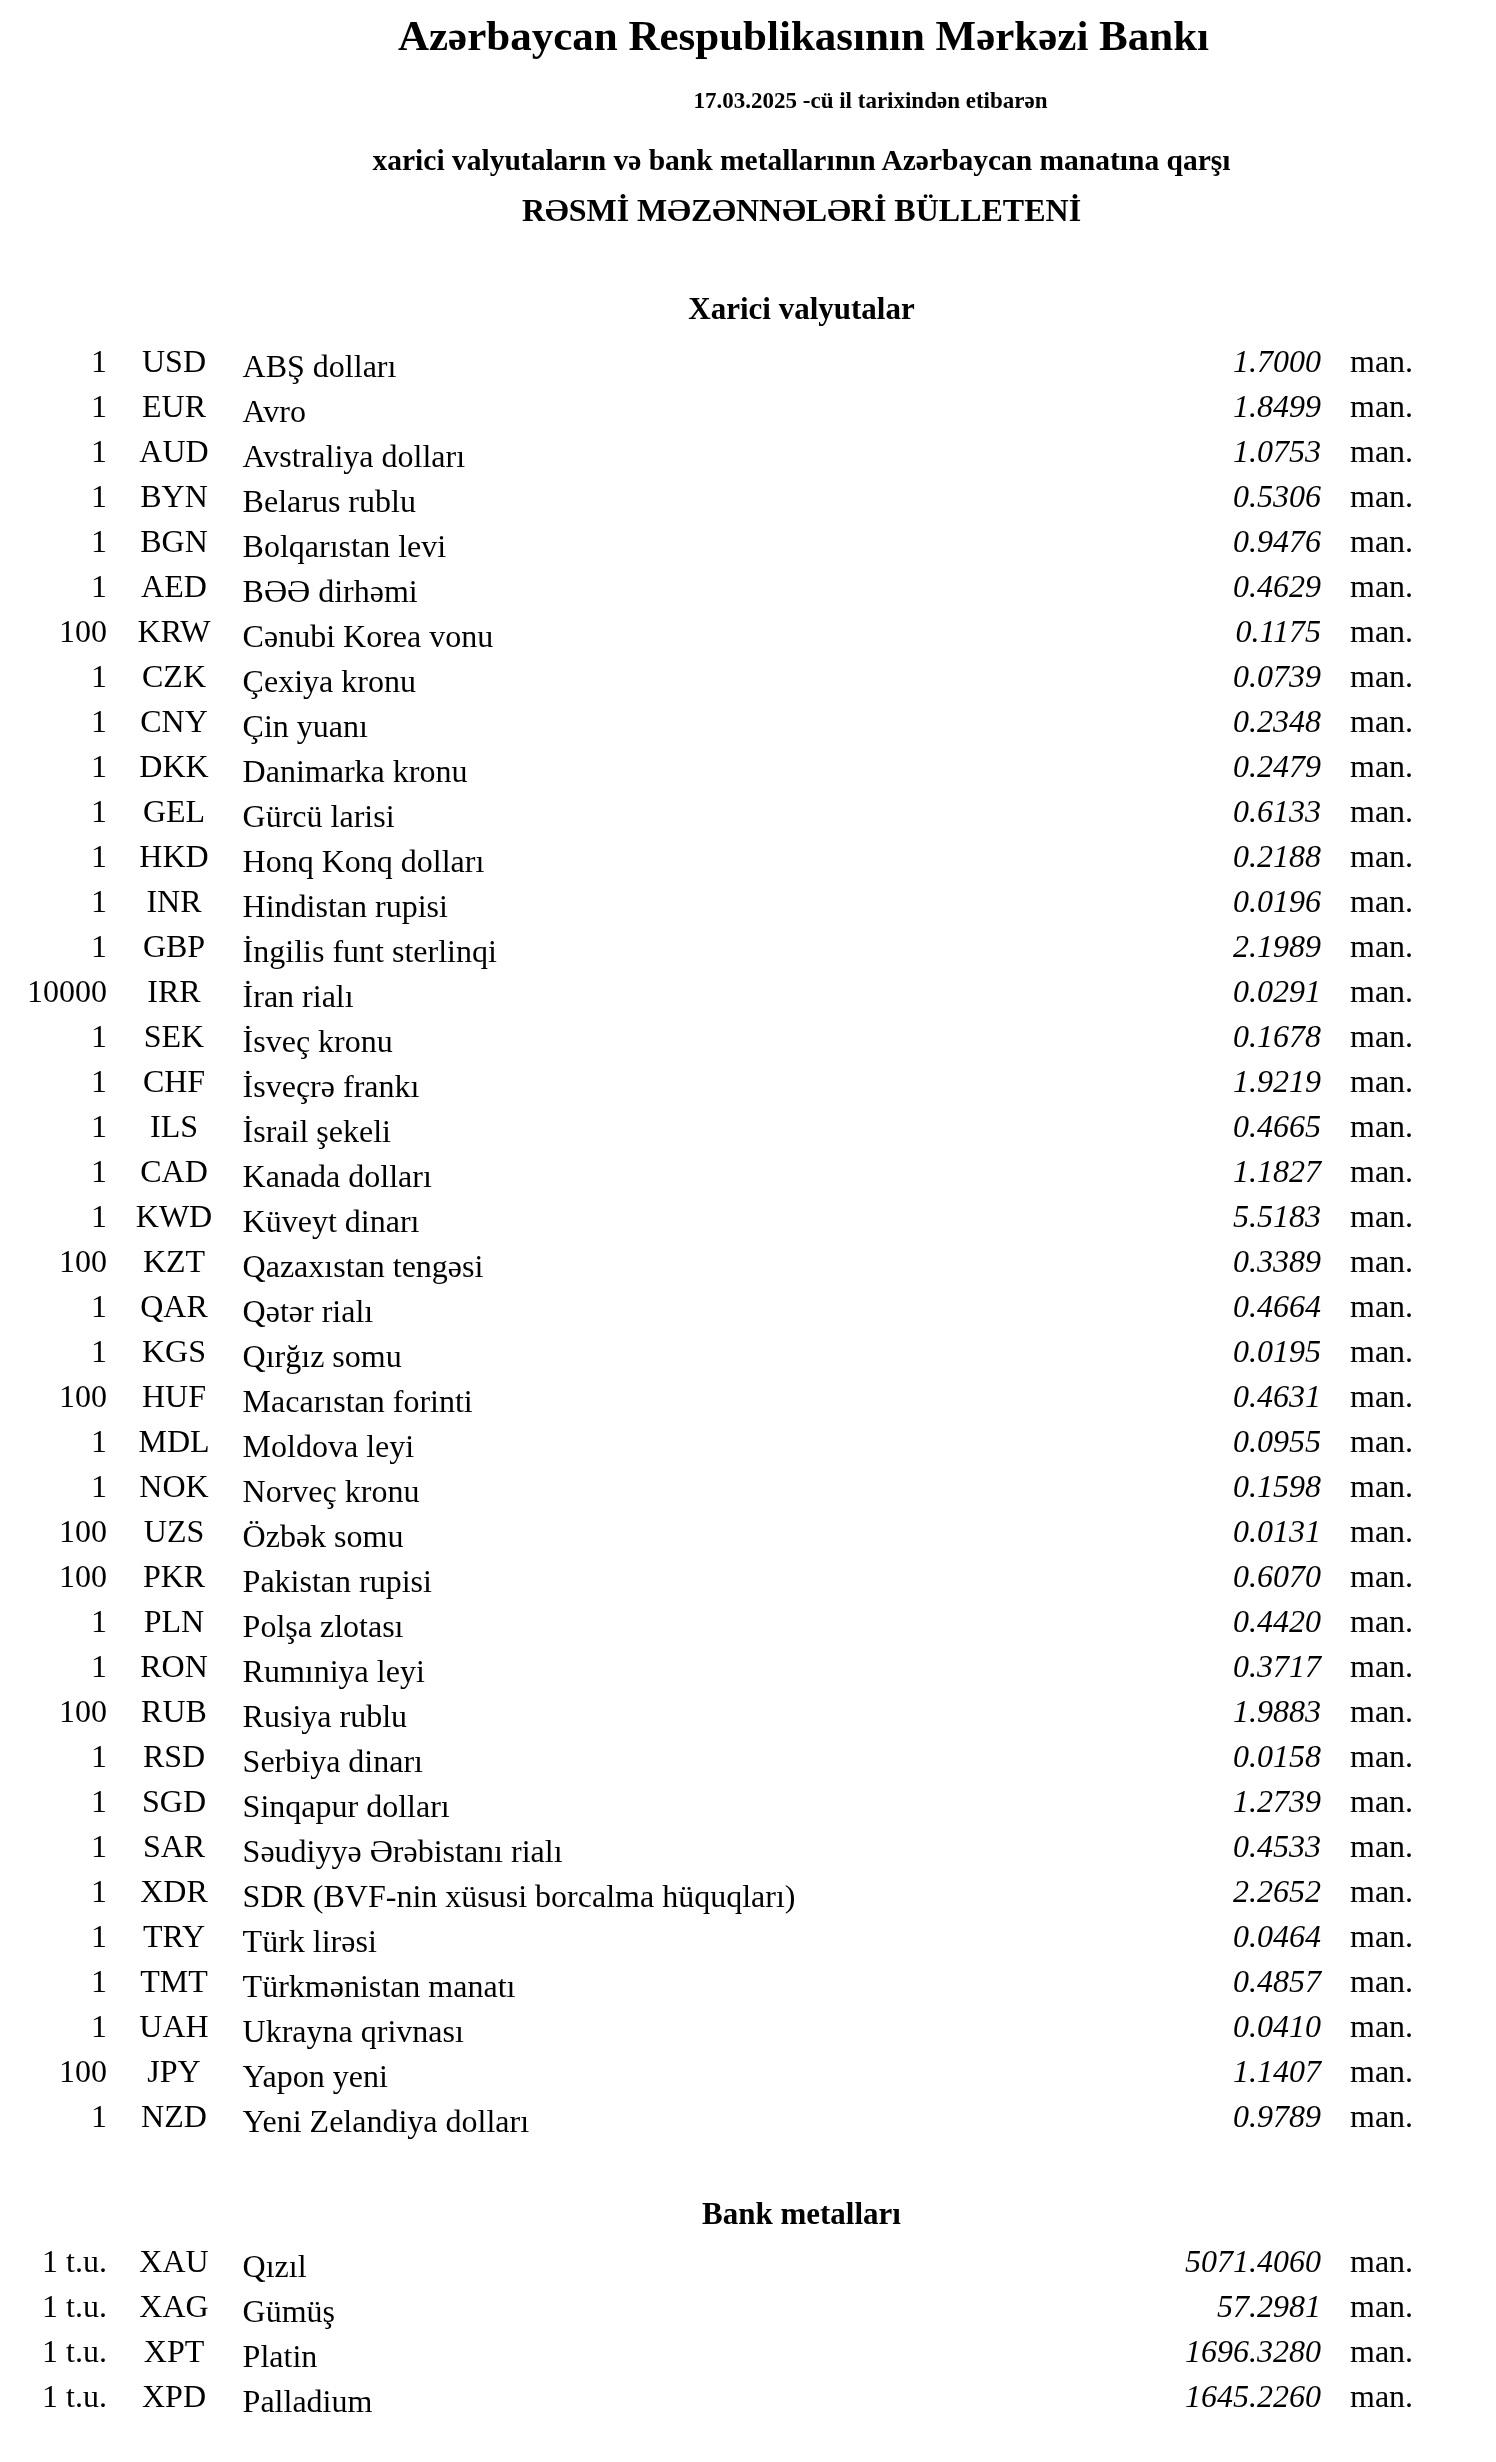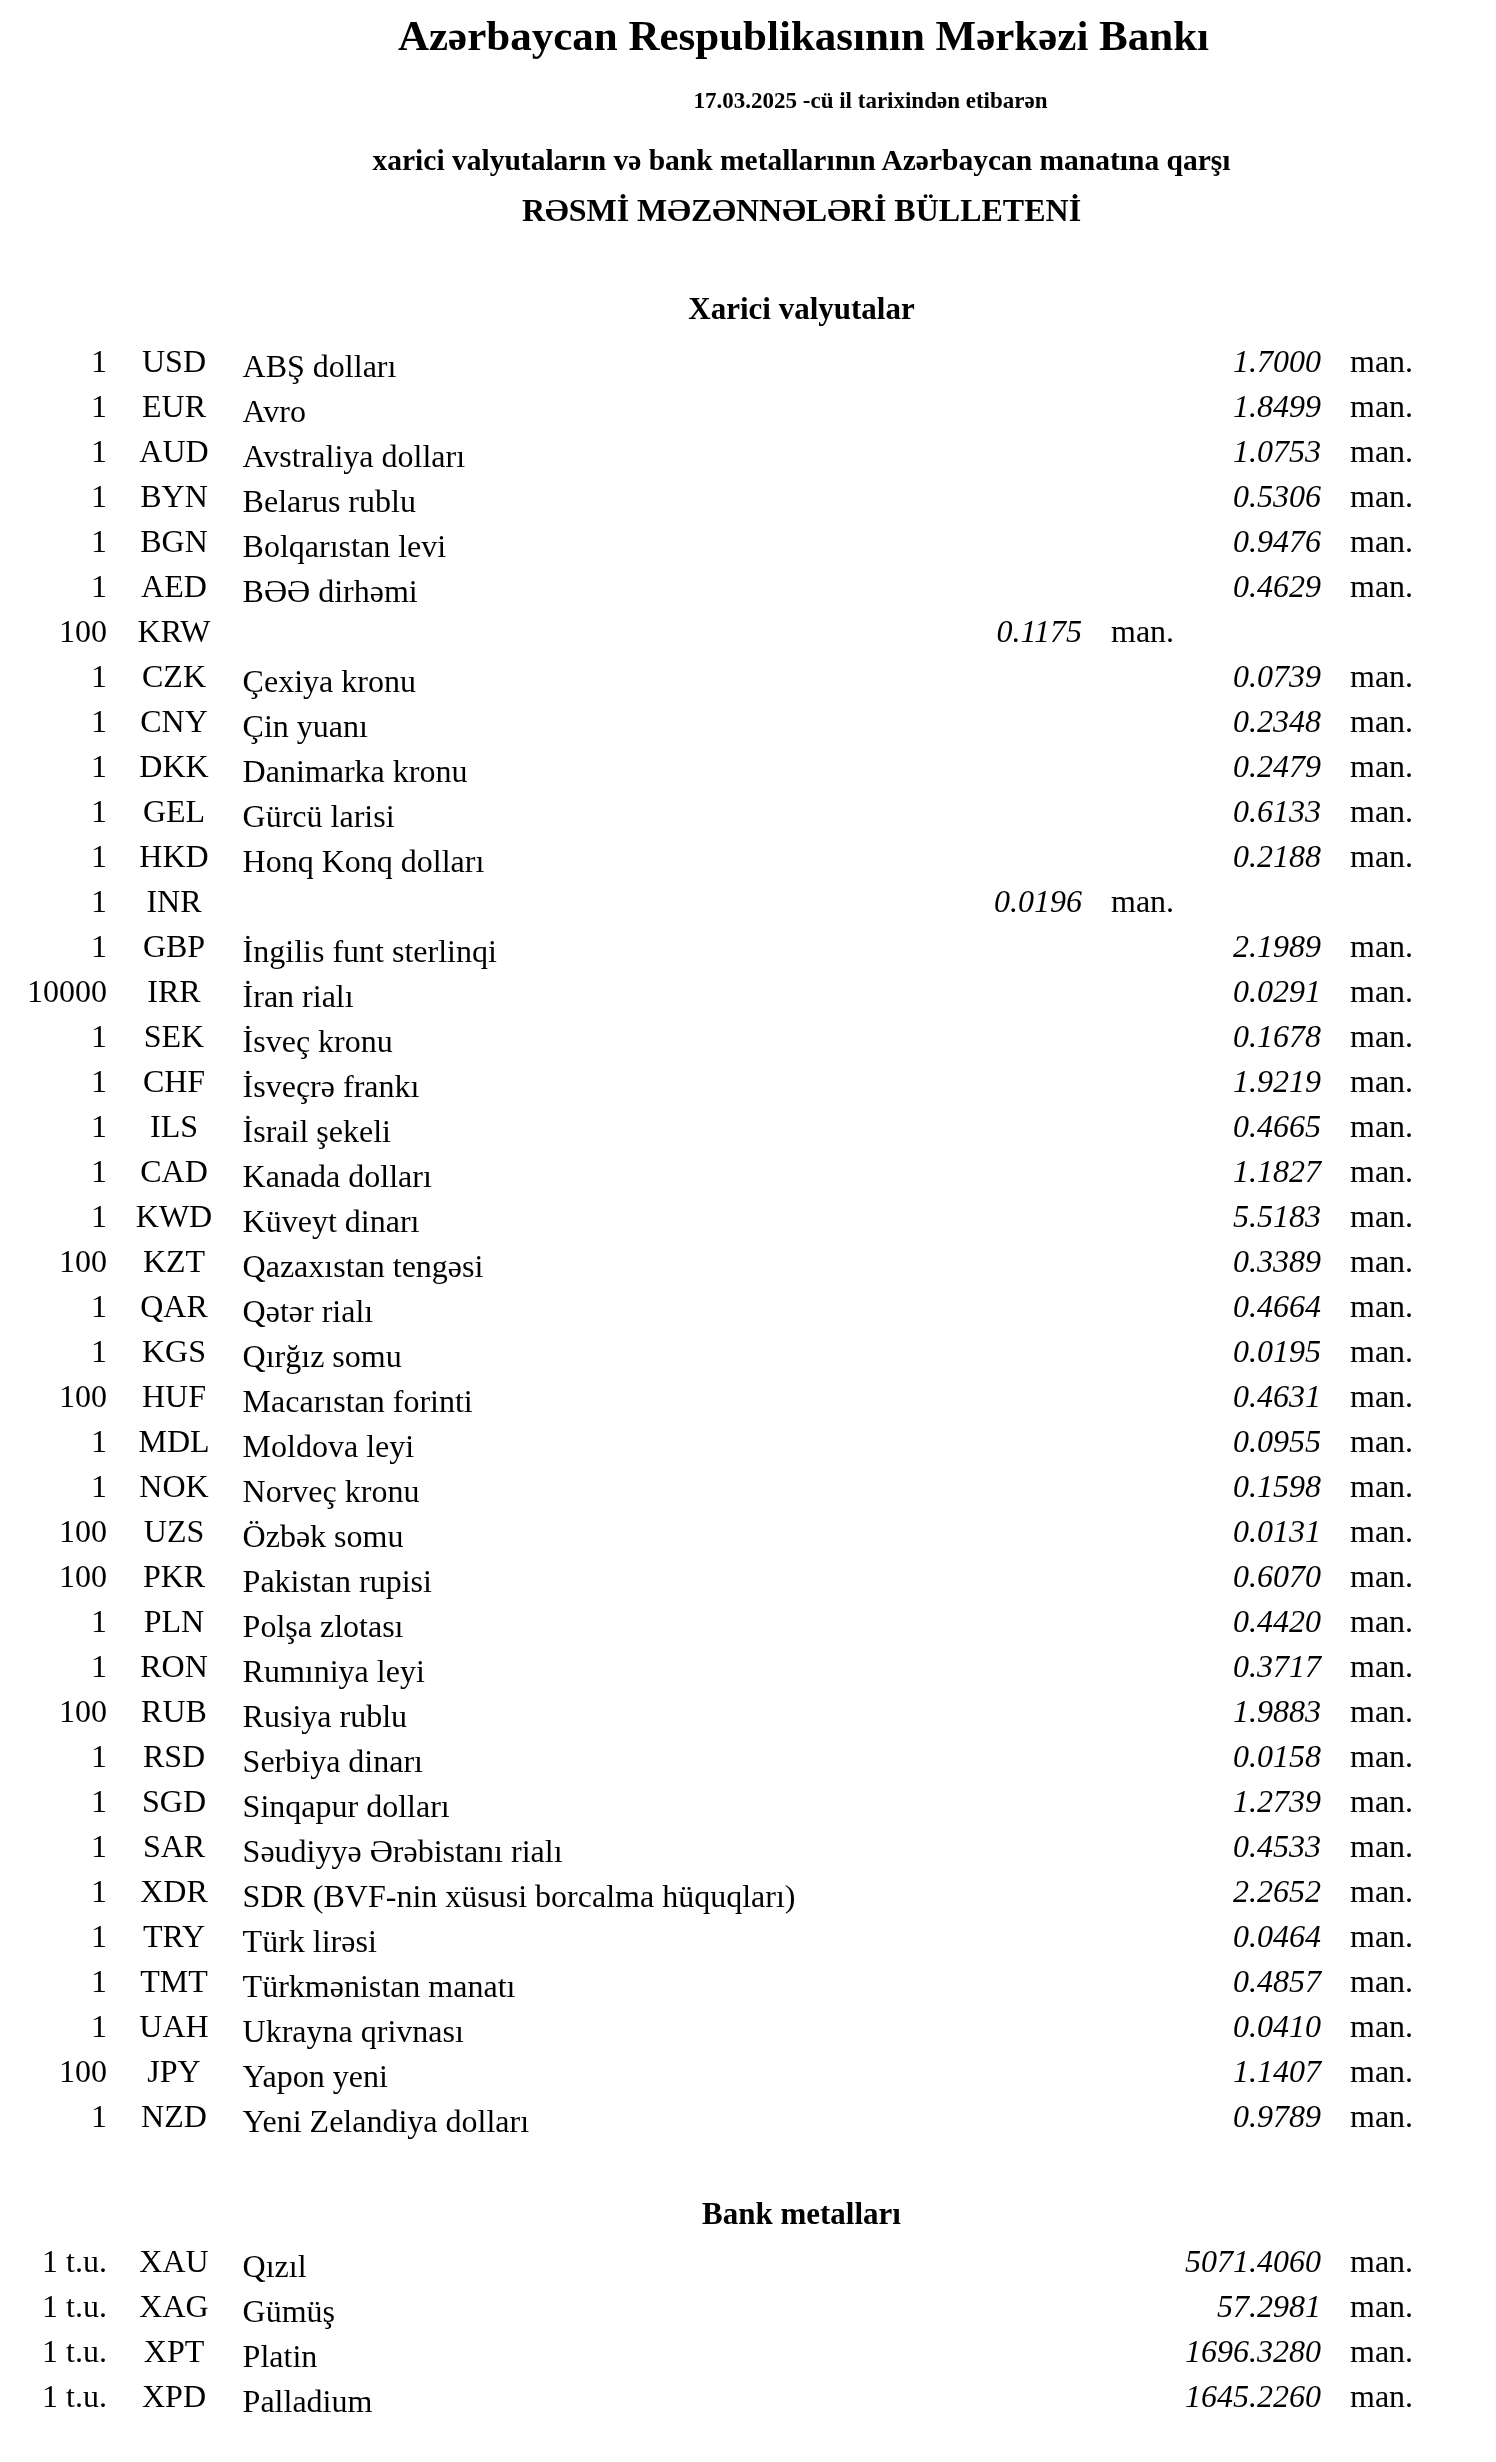--- a/index.html
+++ b/index.html
@@ -106,20 +106,21 @@
       <div class="row">
         <div class="cell qty">1</div>
         <div class="cell code">AED</div>
         <div class="cell name">BƏƏ dirhəmi</div>
         <div class="cell rate">0.4629</div>
         <div class="cell unit">man.</div>
       </div>
       <div class="row">
         <div class="cell qty">100</div>
         <div class="cell code">KRW</div>
+        <div class="cell name">Cənubi Korea vonu</div>
         <div class="cell rate">0.1175</div>
         <div class="cell unit">man.</div>
       </div>
       <div class="row">
         <div class="cell qty">1</div>
         <div class="cell code">CZK</div>
         <div class="cell name">Çexiya kronu</div>
         <div class="cell rate">0.0739</div>
         <div class="cell unit">man.</div>
       </div>
@@ -147,20 +148,21 @@
       <div class="row">
         <div class="cell qty">1</div>
         <div class="cell code">HKD</div>
         <div class="cell name">Honq Konq dolları</div>
         <div class="cell rate">0.2188</div>
         <div class="cell unit">man.</div>
       </div>
       <div class="row">
         <div class="cell qty">1</div>
         <div class="cell code">INR</div>
+        <div class="cell name">Hindistan rupisi</div>
         <div class="cell rate">0.0196</div>
         <div class="cell unit">man.</div>
       </div>
       <div class="row">
         <div class="cell qty">1</div>
         <div class="cell code">GBP</div>
         <div class="cell name">İngilis funt sterlinqi</div>
         <div class="cell rate">2.1989</div>
         <div class="cell unit">man.</div>
       </div>

